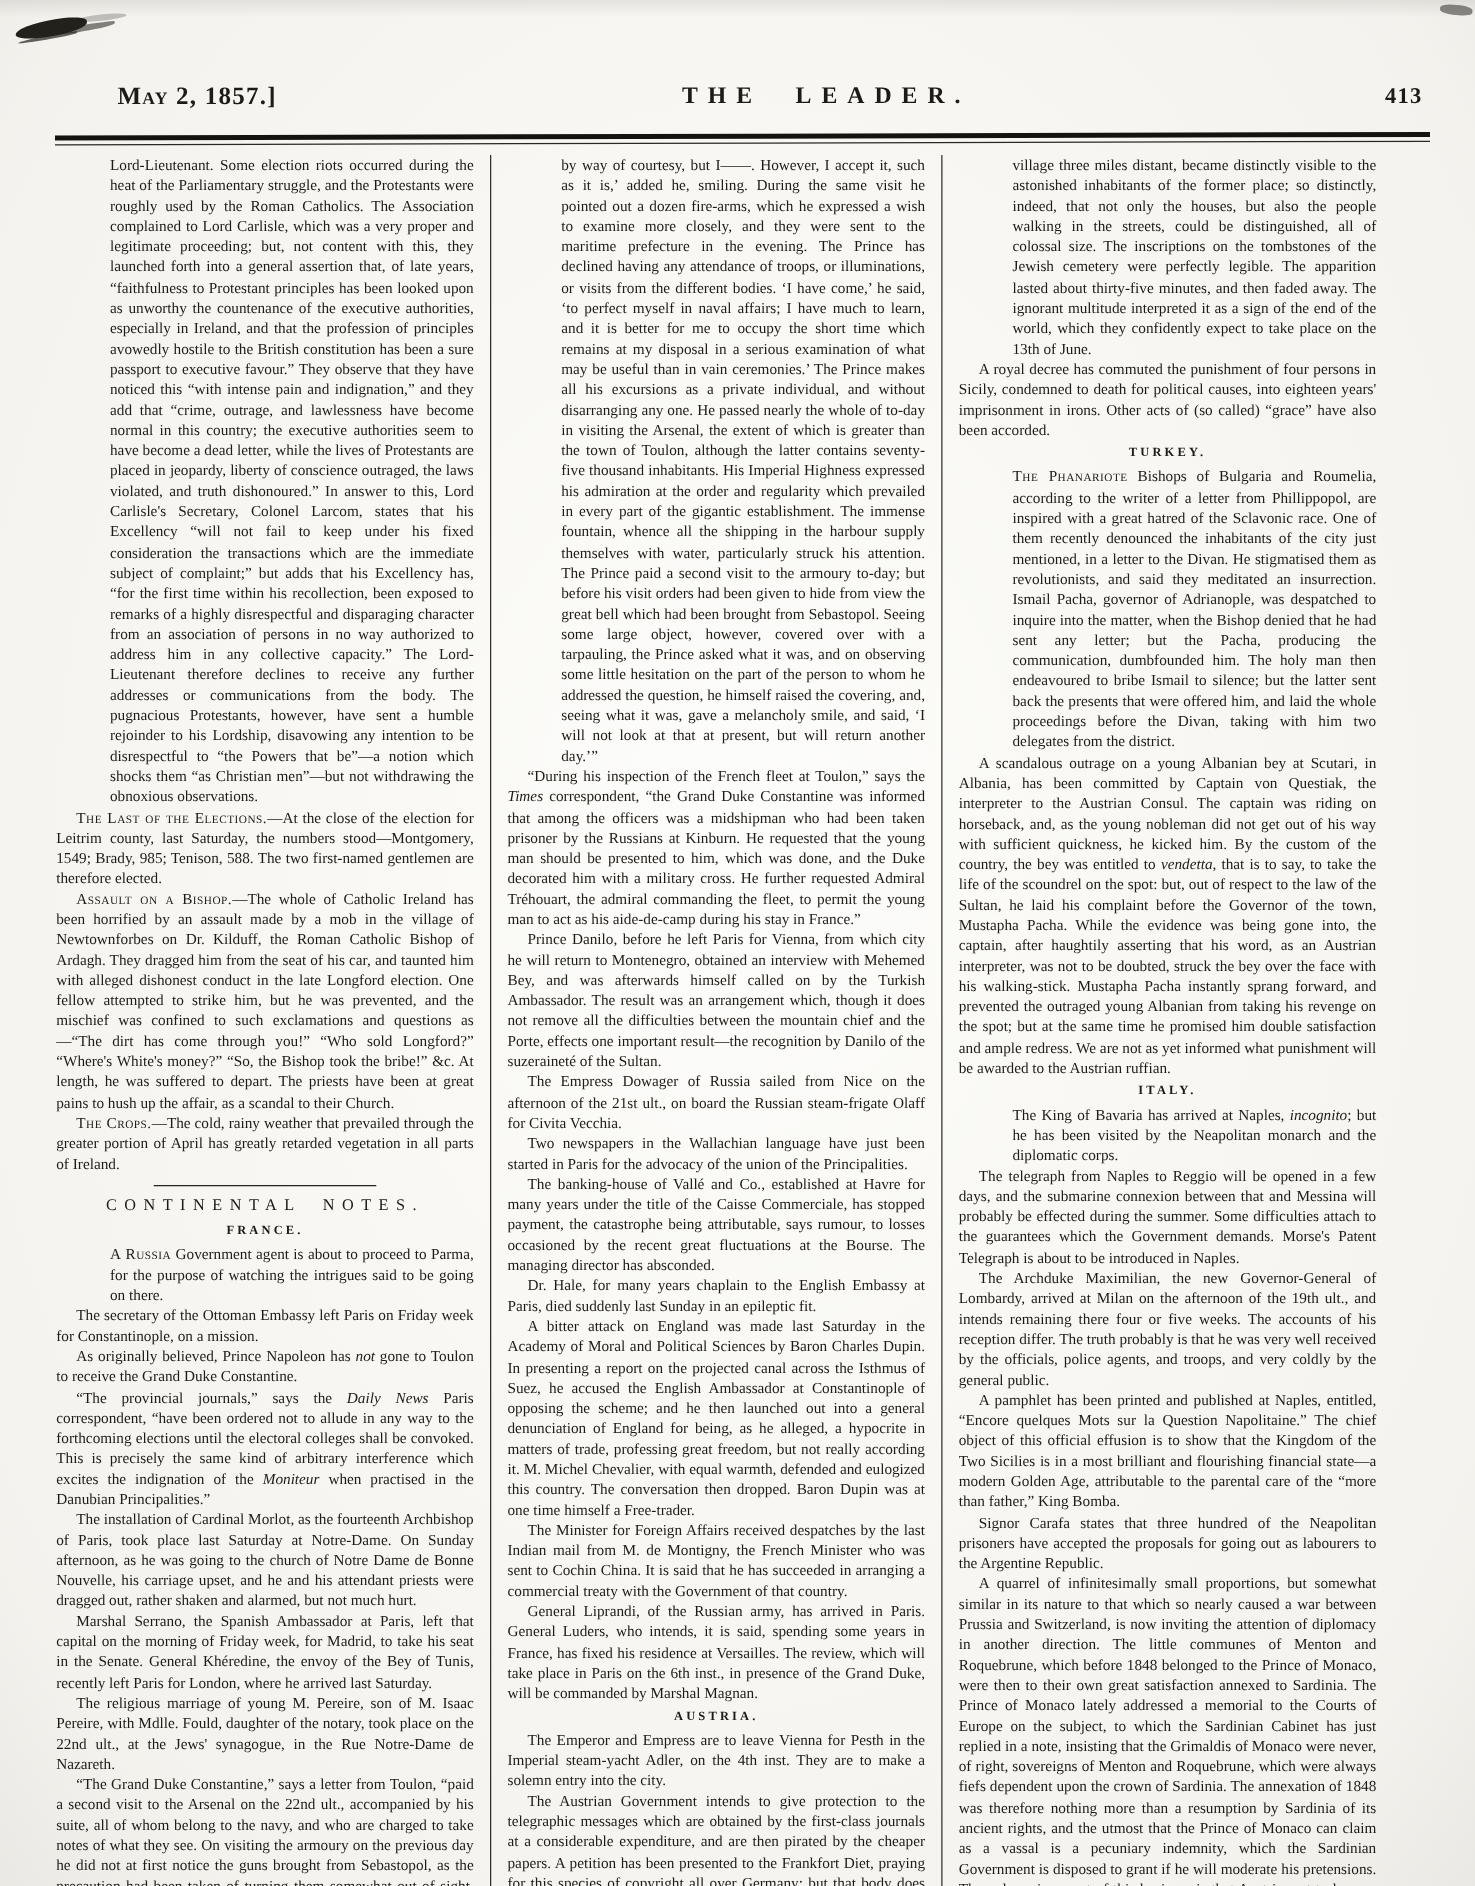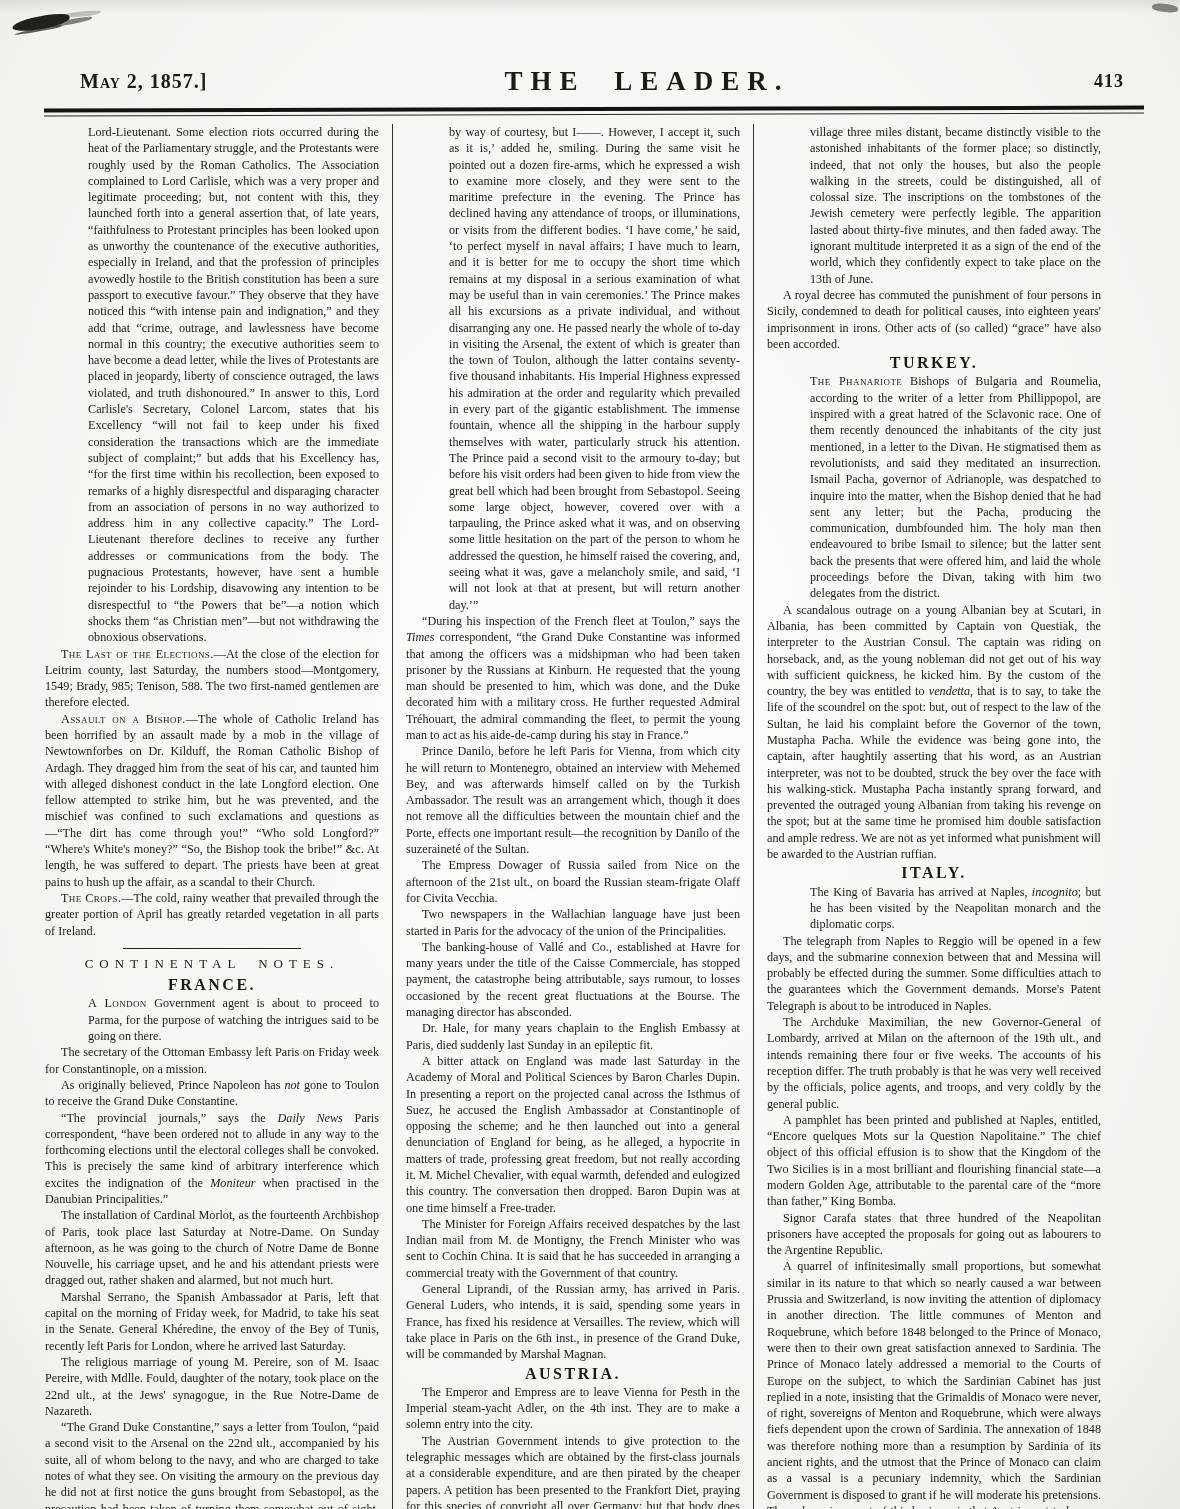--- a/index.html
+++ b/index.html
@@ -17,25 +17,25 @@
     background:linear-gradient(to bottom, rgba(60,58,52,0.10), rgba(60,58,52,0));}
   .ink-smudge{position:absolute;top:16px;left:12px;width:58px;height:13px;
     background:#23211c;border-radius:60% 40% 55% 45%;transform:rotate(-9deg);
     box-shadow:26px 4px 0 -4px rgba(35,33,28,0.55), -4px 7px 0 -5px rgba(35,33,28,0.7);}
   .ink-smudge::after{content:"";position:absolute;left:50px;top:2px;width:40px;height:5px;
     background:rgba(35,33,28,0.25);border-radius:50%;transform:rotate(3deg);}
   .corner-mark{position:absolute;top:4px;right:2px;width:26px;height:8px;
     background:rgba(30,28,24,0.5);border-radius:40%;transform:rotate(6deg);}
 
   
-  .masthead{position:absolute;top:66px;left:32px;width:1092px;
-    display:flex;align-items:center;}
+  .masthead{position:absolute;top:66px;left:46px;width:1092px;
+    display:flex;align-items:flex-start;}
   .m-date{flex:0 0 290px;font-size:20px;font-weight:bold;font-variant:small-caps;
     letter-spacing:1px;padding-left:48px;}
-  .m-title{flex:1 1 auto;text-align:center;font-size:27px;font-weight:bold;
+  .m-title{flex:1 1 auto;text-align:center;font-size:19px;font-weight:bold;
     letter-spacing:8px;word-spacing:14px;}
   .m-page{flex:0 0 200px;text-align:right;font-size:18px;font-weight:bold;letter-spacing:1px;}
   .rule-thick{position:absolute;top:107px;left:44px;width:1100px;height:4px;background:#15130f;
     transform:rotate(-0.15deg);}
   .rule-thin{position:absolute;top:114px;left:44px;width:1100px;height:1px;background:#2a2822;
     transform:rotate(-0.15deg);}
 
   
   .content{position:absolute;top:124px;left:45px;width:1056px;
     display:flex;align-items:stretch;}
@@ -43,21 +43,21 @@
     font-size:12.2px;line-height:16.3px;text-align:justify;}
   .col + .col{border-left:1px solid #33302a;padding-left:13px;margin-left:13px;}
 
   p.para{margin:0;text-indent:16px;}
   p.para.noindent{text-indent:0;margin-left:43px;}
   .lead{font-variant:small-caps;letter-spacing:0.4px;}
 
   .sec-rule{width:178px;margin:9px auto 7px;border-top:1.5px solid #26231d;}
   .sec-head{text-align:center;font-size:13px;letter-spacing:6px;word-spacing:8px;
     margin:0 0 5px 0;text-indent:0;}
-  .sub-head{text-align:center;font-size:16px;font-weight:bold;letter-spacing:2.5px;
+  .sub-head{text-align:center;font-size:10px;font-weight:bold;letter-spacing:2.5px;
     margin:3px 0 2px 0;text-indent:0;}
   i{font-style:italic;}
 </style>
 </head>
 <body>
 
 <div class="page">
   <div class="speckle-strip"></div>
   <div class="ink-smudge"></div>
   <div class="corner-mark"></div>
@@ -72,21 +72,21 @@
 
   <div class="content">
     <div class="col">
         <p class="para noindent">Lord-Lieutenant.  Some election riots occurred during the heat of the Parliamentary struggle, and the Protestants were roughly used by the Roman Catholics. The Association complained to Lord Carlisle, which was a very proper and legitimate proceeding; but, not content with this, they launched forth into a general assertion that, of late years, “faithfulness to Protestant principles has been looked upon as unworthy the countenance of the executive authorities, especially in Ireland, and that the profession of principles avowedly hostile to the British constitution has been a sure passport to executive favour.”  They observe that they have noticed this “with intense pain and indignation,” and they add that “crime, outrage, and lawlessness have become normal in this country; the executive authorities seem to have become a dead letter, while the lives of Protestants are placed in jeopardy, liberty of conscience outraged, the laws violated, and truth dishonoured.”  In answer to this, Lord Carlisle's Secretary, Colonel Larcom, states that his Excellency “will not fail to keep under his fixed consideration the transactions which are the immediate subject of complaint;” but adds that his Excellency has, “for the first time within his recollection, been exposed to remarks of a highly disrespectful and disparaging character from an association of persons in no way authorized to address him in any collective capacity.”  The Lord-Lieutenant therefore declines to receive any further addresses or communications from the body.  The pugnacious Protestants, however, have sent a humble rejoinder to his Lordship, disavowing any intention to be disrespectful to “the Powers that be”—a notion which shocks them “as Christian men”—but not withdrawing the obnoxious observations.</p>
         <p class="para"><span class="lead">The Last of the Elections.</span>—At the close of the election for Leitrim county, last Saturday, the numbers stood—Montgomery, 1549; Brady, 985; Tenison, 588. The two first-named gentlemen are therefore elected.</p>
         <p class="para"><span class="lead">Assault on a Bishop.</span>—The whole of Catholic Ireland has been horrified by an assault made by a mob in the village of Newtownforbes on Dr. Kilduff, the Roman Catholic Bishop of Ardagh.  They dragged him from the seat of his car, and taunted him with alleged dishonest conduct in the late Longford election.  One fellow attempted to strike him, but he was prevented, and the mischief was confined to such exclamations and questions as—“The dirt has come through you!” “Who sold Longford?”  “Where's White's money?” “So, the Bishop took the bribe!” &amp;c.  At length, he was suffered to depart.  The priests have been at great pains to hush up the affair, as a scandal to their Church.</p>
         <p class="para"><span class="lead">The Crops.</span>—The cold, rainy weather that prevailed through the greater portion of April has greatly retarded vegetation in all parts of Ireland.</p>
         <div class="sec-rule"></div>
         <div class="sec-head">CONTINENTAL NOTES.</div>
         <div class="sub-head">FRANCE.</div>
-        <p class="para noindent"><span class="lead">A London</span> Government agent is about to proceed to Parma, for the purpose of watching the intrigues said to be going on there.</p>
+        <p class="para noindent"><span class="lead">A Russia</span> Government agent is about to proceed to Parma, for the purpose of watching the intrigues said to be going on there.</p>
         <p class="para">The secretary of the Ottoman Embassy left Paris on Friday week for Constantinople, on a mission.</p>
         <p class="para">As originally believed, Prince Napoleon has <i>not</i> gone to Toulon to receive the Grand Duke Constantine.</p>
         <p class="para">“The provincial journals,” says the <i>Daily News</i> Paris correspondent, “have been ordered not to allude in any way to the forthcoming elections until the electoral colleges shall be convoked. This is precisely the same kind of arbitrary interference which excites the indignation of the <i>Moniteur</i> when practised in the Danubian Principalities.”</p>
         <p class="para">The installation of Cardinal Morlot, as the fourteenth Archbishop of Paris, took place last Saturday at Notre-Dame.  On Sunday afternoon, as he was going to the church of Notre Dame de Bonne Nouvelle, his carriage upset, and he and his attendant priests were dragged out, rather shaken and alarmed, but not much hurt.</p>
         <p class="para">Marshal Serrano, the Spanish Ambassador at Paris, left that capital on the morning of Friday week, for Madrid, to take his seat in the Senate.  General Khéredine, the envoy of the Bey of Tunis, recently left Paris for London, where he arrived last Saturday.</p>
         <p class="para">The religious marriage of young M. Pereire, son of M. Isaac Pereire, with Mdlle. Fould, daughter of the notary, took place on the 22nd ult., at the Jews' synagogue, in the Rue Notre-Dame de Nazareth.</p>
         <p class="para">“The Grand Duke Constantine,” says a letter from Toulon, “paid a second visit to the Arsenal on the 22nd ult., accompanied by his suite, all of whom belong to the navy, and who are charged to take notes of what they see.  On visiting the armoury on the previous day he did not at first notice the guns brought from Sebastopol, as the precaution had been taken of turning them somewhat out of sight, but on his examining them more closely he found that they had belonged to Russia. ‘Those are trophies of victory?’ he asked one of the functionaries who accompanied him.  ‘Yes, Prince,’ replied the latter, ‘but I can show you something by way of a set-off,’ pointing to a number of French guns which had been rendered unfit for further service by the Russian shot.  ‘Ah,’ said the Grand Duke, ‘that is what you call a set-off, is it?  Perhaps it is sufficient for you,</p>
       </div>
     <div class="col">
         <p class="para noindent">by way of courtesy, but I——.  However, I accept it, such as it is,’ added he, smiling.  During the same visit he pointed out a dozen fire-arms, which he expressed a wish to examine more closely, and they were sent to the maritime prefecture in the evening.  The Prince has declined having any attendance of troops, or illuminations, or visits from the different bodies.  ‘I have come,’ he said, ‘to perfect myself in naval affairs; I have much to learn, and it is better for me to occupy the short time which remains at my disposal in a serious examination of what may be useful than in vain ceremonies.’  The Prince makes all his excursions as a private individual, and without disarranging any one.  He passed nearly the whole of to-day in visiting the Arsenal, the extent of which is greater than the town of Toulon, although the latter contains seventy-five thousand inhabitants. His Imperial Highness expressed his admiration at the order and regularity which prevailed in every part of the gigantic establishment.  The immense fountain, whence all the shipping in the harbour supply themselves with water, particularly struck his attention.  The Prince paid a second visit to the armoury to-day; but before his visit orders had been given to hide from view the great bell which had been brought from Sebastopol. Seeing some large object, however, covered over with a tarpauling, the Prince asked what it was, and on observing some little hesitation on the part of the person to whom he addressed the question, he himself raised the covering, and, seeing what it was, gave a melancholy smile, and said, ‘I will not look at that at present, but will return another day.’”</p>

